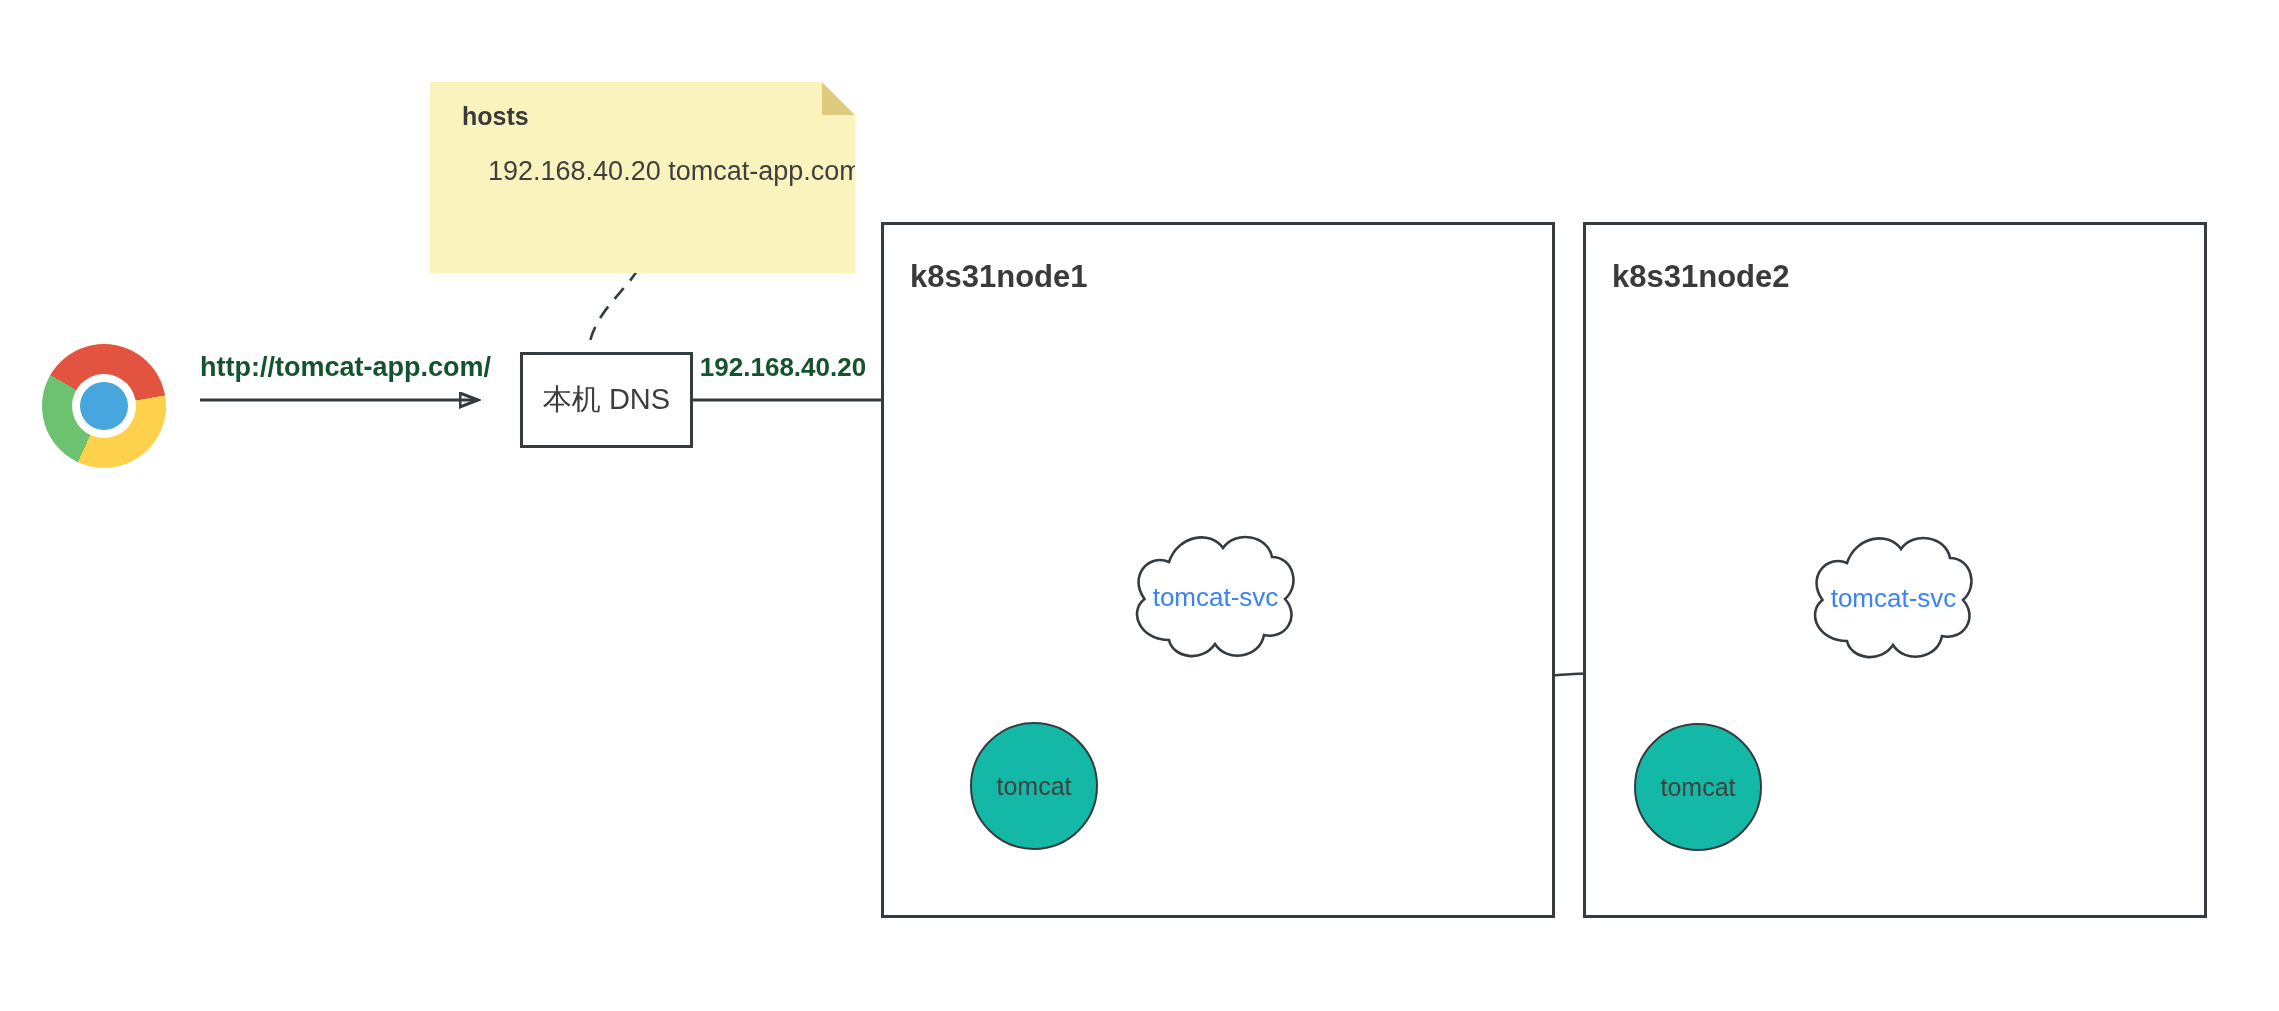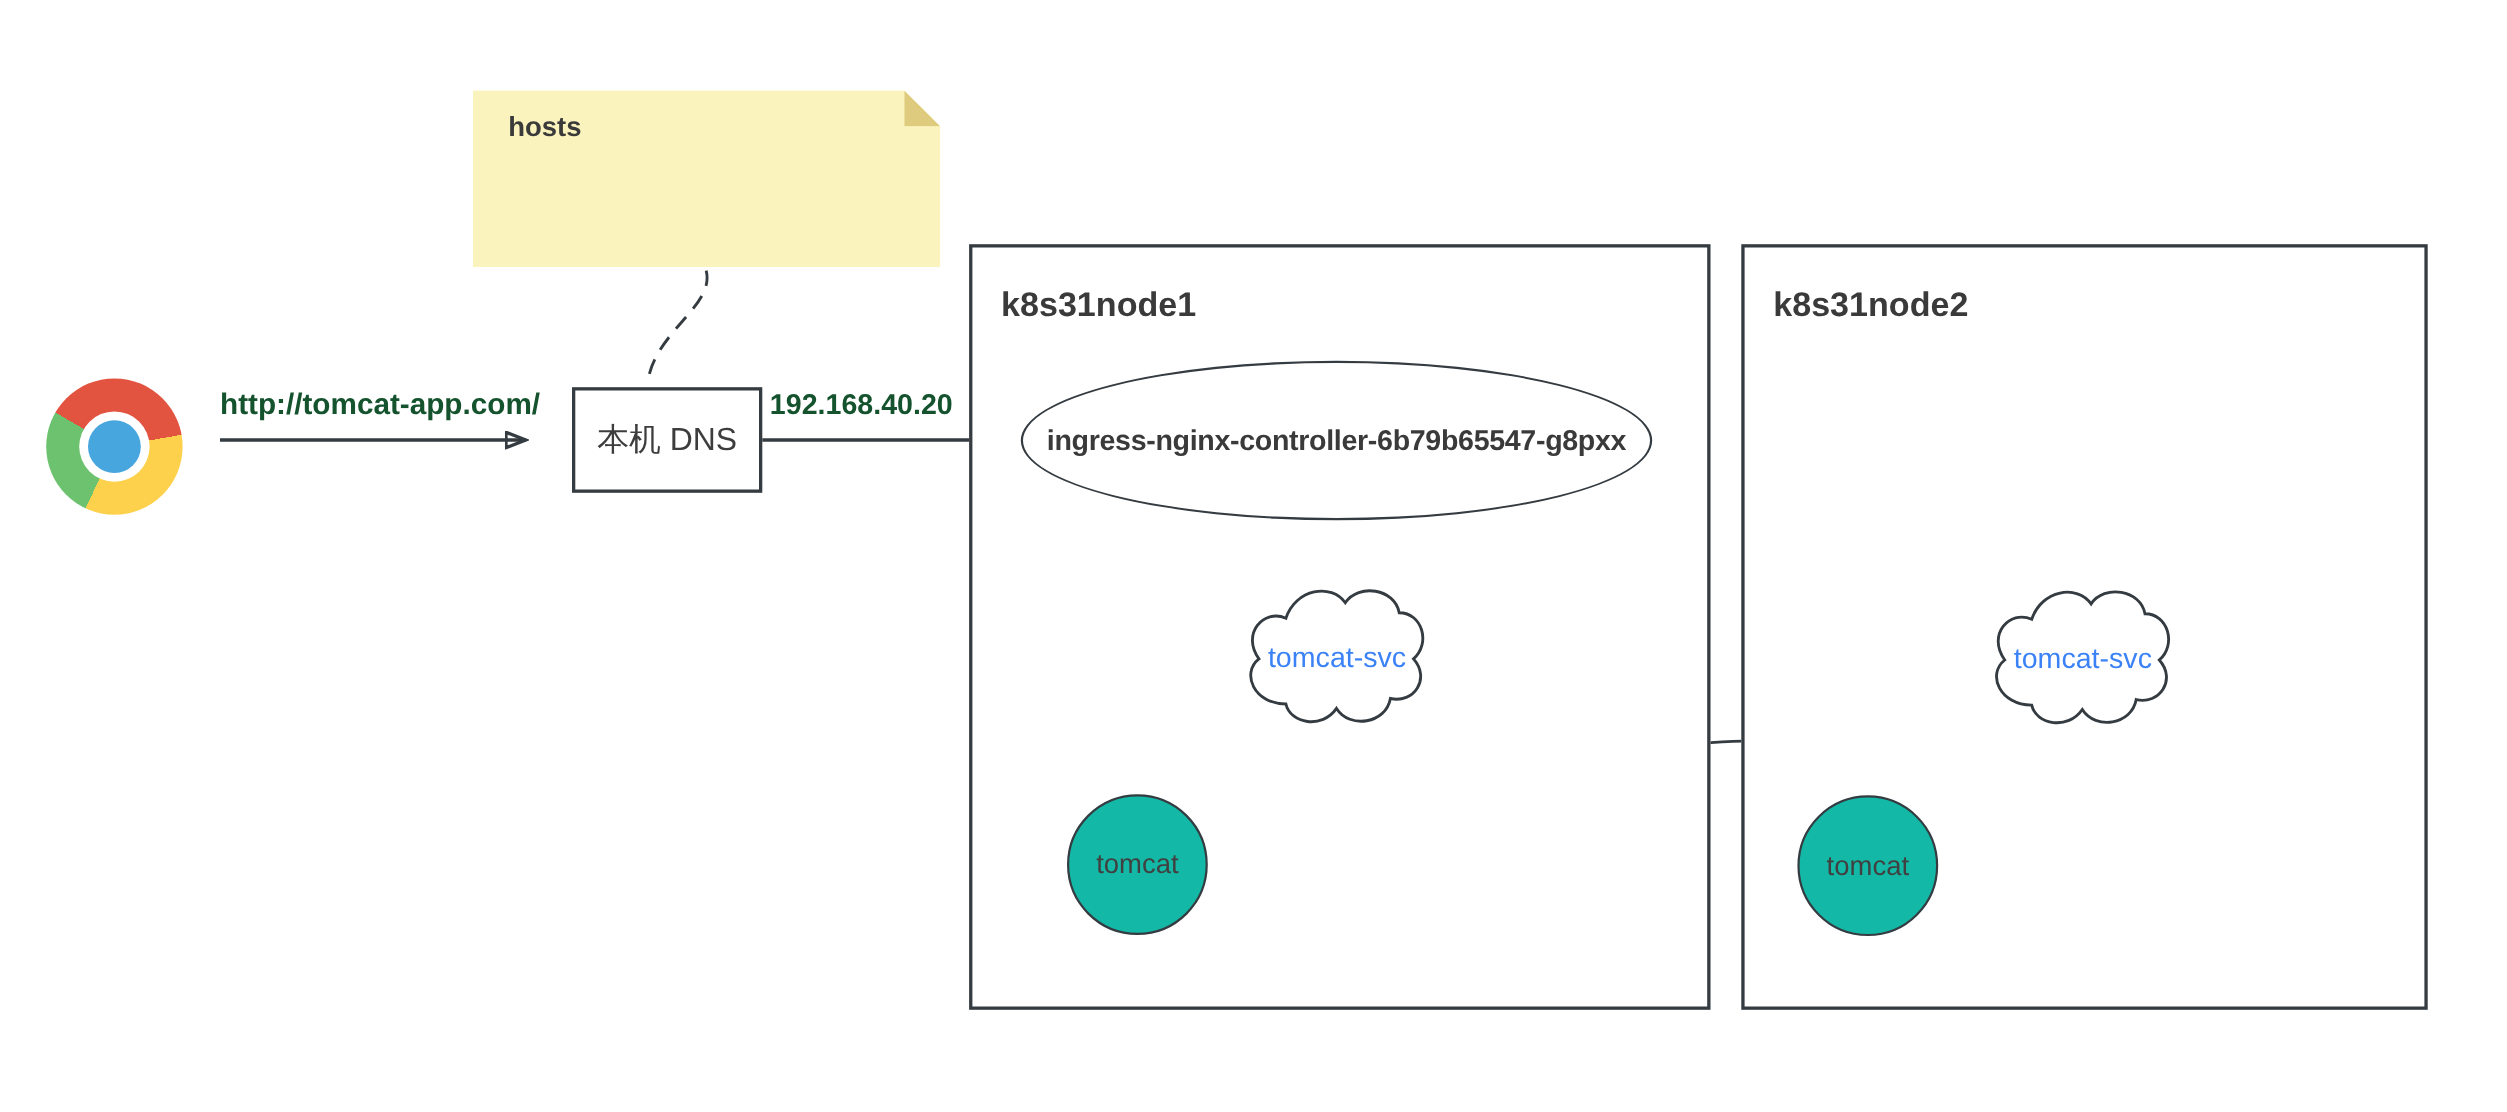--- a/index.html
+++ b/index.html
@@ -50,21 +50,21 @@
   
   .dns-box {
     left: 500px; top: 352px; width: 173px; height: 96px;
     border: 3px solid #343b41; background: #ffffff;
     display: flex; align-items: center; justify-content: center;
     font-size: 29px; color: #3d3d3d; white-space: nowrap; margin-left: 20px;
   }
 
   
   .note {
-    left: 430px; top: 82px; width: 425px; height: 161px;
+    left: 430px; top: 82px; width: 425px; height: 191px;
     background: var(--note-bg);
     clip-path: polygon(0 0, calc(100% - 33px) 0, 100% 33px, 100% 100%, 0 100%);
     text-decoration: underline;
   }
   .note-fold {
     position: absolute; top: 0; right: 0; width: 33px; height: 33px;
     background: var(--note-fold);
     clip-path: polygon(0 0, 100% 100%, 0 100%);
   }
   .note-title {
@@ -144,35 +144,35 @@
     <path class="thin" d="M1222,657 C1290,712 1400,696 1510,680 C1600,668 1662,670 1694,706" marker-end="url(#arrow)"></path>
   </svg>
 
   <div class="abs chrome"></div>
 
   <div class="abs edge-label" style="left:200px; top:352px; width:282px;">http://tomcat-app.com/</div>
 
   <div class="abs note">
     <div class="note-fold"></div>
     <div class="note-title">hosts</div>
+    <div class="note-entry">192.168.40.20 tomcat-app.com</div>
   </div>
 
   <div class="abs dns-box">本机 DNS</div>
 
   <div class="abs edge-label" style="left:693px; top:352px; width:180px; font-size:26px;">192.168.40.20</div>
 
   <div class="abs node-box n1">
     <div class="node-title">k8s31node1</div>
   </div>
 
   <div class="abs node-box n2">
     <div class="node-title">k8s31node2</div>
   </div>
 
-  <div class="abs pod-ellipse e1">ingress-nginx-controller-6b79b65547-g8pxx</div>
 
   <div class="abs cloud c1">
     <svg viewBox="0 0 175 135">
       <path d="M41,110 C12,110 0,82 16.5,69 C0,46 21,23 41,32 C50,5 82.5,0 95,18
                C107,0 140,5 144,27 C165,27 173,55 157,69 C173,87 157,110 136,105
                C132,128 99,133 87,114 C74,133 45,128 41,110 Z" fill="#ffffff" stroke="#343b41" stroke-width="2.6"></path>
     </svg>
     <span class="cloud-label">tomcat-svc</span>
   </div>
   <div class="abs cloud c2">

